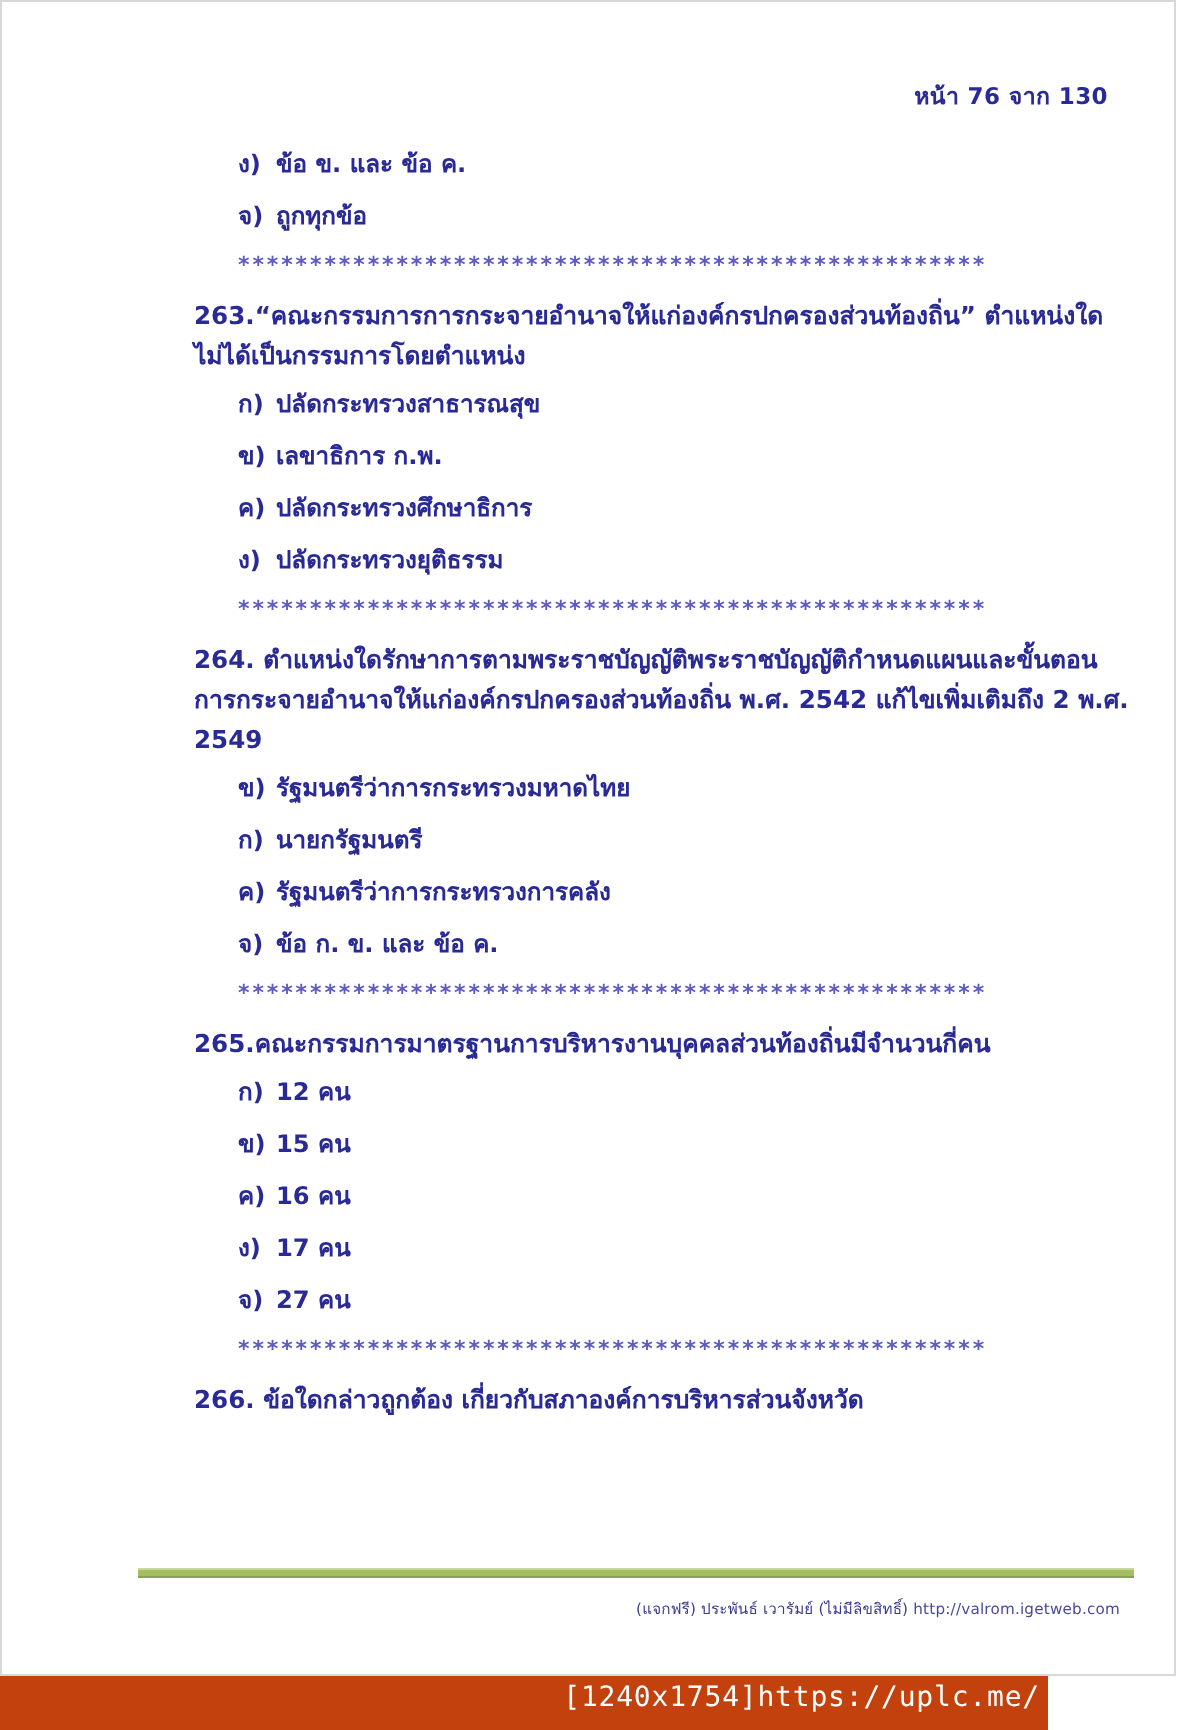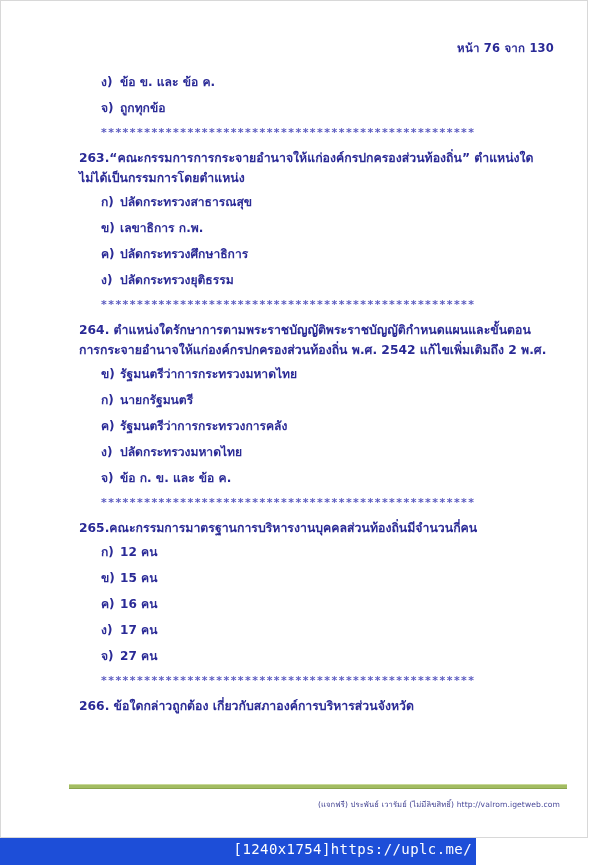--- a/index.html
+++ b/index.html
@@ -48,20 +48,21 @@
     letter-spacing: 0.2px;
     white-space: nowrap;
   }
 
   
   .content {
     position: absolute;
     left: 0;
     top: 74px;
     right: 0;
+    padding-left: 18px;
   }
 
   .q-line {
     color: #2a2a96;
     font-size: 12.3px;
     font-weight: bold;
     line-height: 15px;
     margin: 0 18px 9px 0;
     padding: 0 30px 0 78px;
     white-space: nowrap;
@@ -120,23 +121,23 @@
   }
   .footer-text .url {
     color: #4a4a9a;
   }
 
   
   #watermark-bar {
     position: absolute;
     left: 0;
     bottom: 0;
-    width: 476px;
+    width: 524px;
     height: 27px;
-    background: #1d4ed8;
+    background: #c2410c;
   }
   #watermark-label {
     position: absolute;
     right: 4px;
     top: 3px;
     color: #ffffff;
     font-family: "DejaVu Sans Mono", "Liberation Mono", monospace;
     font-size: 14px;
     letter-spacing: 0.4px;
     white-space: nowrap;
@@ -156,24 +157,24 @@
         <div class="divider">****************************************************</div>
         <div class="q-line">263.“คณะกรรมการการกระจายอำนาจให้แก่องค์กรปกครองส่วนท้องถิ่น”  ตำแหน่งใด</div>
         <div class="q-line cont">ไม่ได้เป็นกรรมการโดยตำแหน่ง</div>
         <div class="opt-line"><span class="mark">ก)</span><span>ปลัดกระทรวงสาธารณสุข</span></div>
         <div class="opt-line"><span class="mark">ข)</span><span>เลขาธิการ ก.พ.</span></div>
         <div class="opt-line"><span class="mark">ค)</span><span>ปลัดกระทรวงศึกษาธิการ</span></div>
         <div class="opt-line"><span class="mark">ง)</span><span>ปลัดกระทรวงยุติธรรม</span></div>
         <div class="divider">****************************************************</div>
         <div class="q-line">264. ตำแหน่งใดรักษาการตามพระราชบัญญัติพระราชบัญญัติกำหนดแผนและขั้นตอน</div>
         <div class="q-line cont">การกระจายอำนาจให้แก่องค์กรปกครองส่วนท้องถิ่น พ.ศ. 2542 แก้ไขเพิ่มเติมถึง 2 พ.ศ.</div>
+        <div class="q-line cont">2549</div>
         <div class="opt-line"><span class="mark">ข)</span><span>รัฐมนตรีว่าการกระทรวงมหาดไทย</span></div>
         <div class="opt-line"><span class="mark">ก)</span><span>นายกรัฐมนตรี</span></div>
         <div class="opt-line"><span class="mark">ค)</span><span>รัฐมนตรีว่าการกระทรวงการคลัง</span></div>
-        <div class="opt-line"><span class="mark">ง)</span><span>ปลัดกระทรวงมหาดไทย</span></div>
         <div class="opt-line"><span class="mark">จ)</span><span>ข้อ ก. ข. และ ข้อ ค.</span></div>
         <div class="divider">****************************************************</div>
         <div class="q-line">265.คณะกรรมการมาตรฐานการบริหารงานบุคคลส่วนท้องถิ่นมีจำนวนกี่คน</div>
         <div class="opt-line"><span class="mark">ก)</span><span>12 คน</span></div>
         <div class="opt-line"><span class="mark">ข)</span><span>15 คน</span></div>
         <div class="opt-line"><span class="mark">ค)</span><span>16 คน</span></div>
         <div class="opt-line"><span class="mark">ง)</span><span>17 คน</span></div>
         <div class="opt-line"><span class="mark">จ)</span><span>27 คน</span></div>
         <div class="divider">****************************************************</div>
         <div class="q-line">266. ข้อใดกล่าวถูกต้อง เกี่ยวกับสภาองค์การบริหารส่วนจังหวัด</div>

